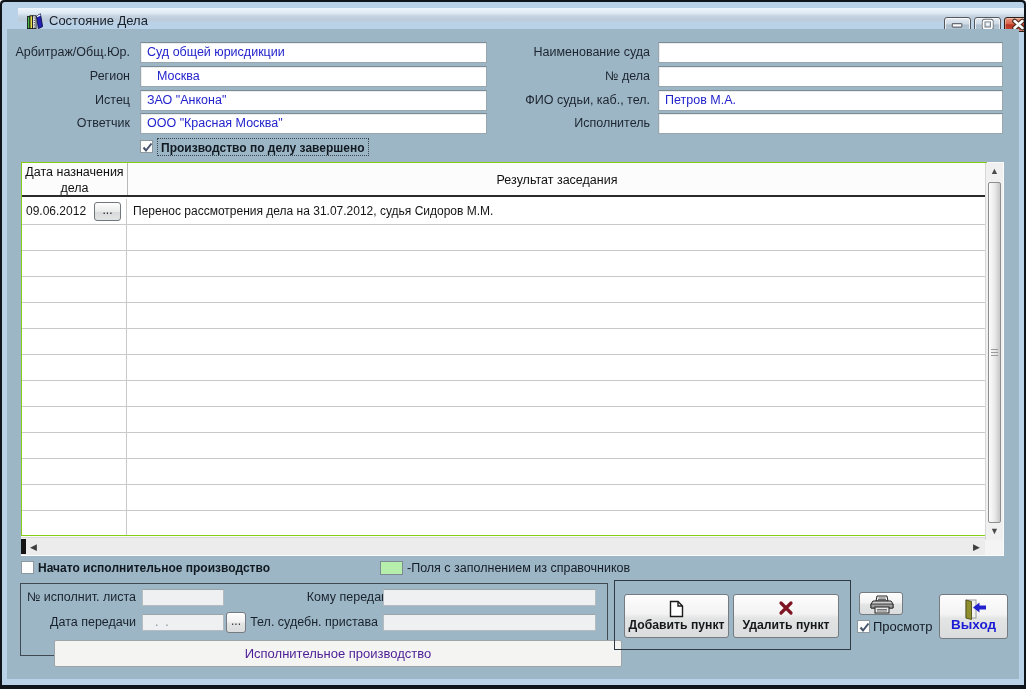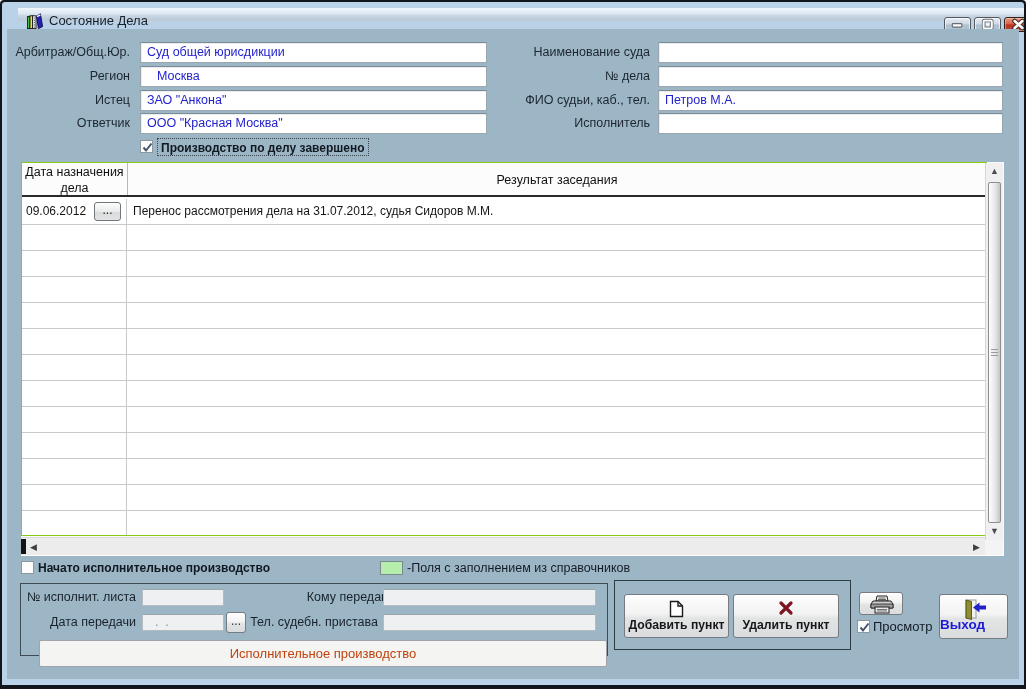--- a/index.html
+++ b/index.html
@@ -59,28 +59,28 @@
 .sb-corner { position:absolute; left:964px; top:378px; width:18px; height:15px; background:#f4f4f4; }
 
 
 .gbox { position:absolute; border:1px solid #3f4a52; }
 .dis-field { position:absolute; height:17px; background:#eef0f1; border:1px solid #b4bcc1; border-top-color:#9aa5ac; color:#8a9298;
   line-height:15px; padding-left:5px; white-space:nowrap; }
 .mini-lbl { position:absolute; height:17px; line-height:17px; text-align:right; white-space:nowrap; color:#18222c; }
 .btn { border:1px solid #757b80; border-radius:3px; background:linear-gradient(#fdfdfd 0%, #f3f3f3 45%, #e3e4e4 55%, #dadcdd 100%);
   box-shadow:inset 0 1px 0 #fff; color:#15181b; }
 .btn-dots2 { position:absolute; left:219px; top:583px; width:20px; height:21px; text-align:center; line-height:17px; font-size:12px; color:#333; }
-.btn-exec { position:absolute; left:32px; top:611px; width:568px; height:27px; background:#f4f4f2; border:1px solid #9fa4a8; border-radius:2px;
-  text-align:center; line-height:25px; font-size:13px; color:#c2410c; }
+.btn-exec { position:absolute; left:47px; top:611px; width:568px; height:27px; background:#f4f4f2; border:1px solid #9fa4a8; border-radius:2px;
+  text-align:center; line-height:25px; font-size:13px; color:#4c1d95; }
 .actbtn { position:absolute; width:105px; height:44px; text-align:center; }
 .actbtn .cap { position:absolute; left:0; right:0; bottom:5px; font-weight:bold; font-size:12.2px; }
 .actbtn .ic { position:absolute; left:0; right:0; top:5px; height:18px; }
 .btn-print { position:absolute; left:852px; top:563px; width:44px; height:23px; }
 .btn-exit { position:absolute; left:932px; top:565px; width:69px; height:45px; }
-.btn-exit .cap { position:absolute; left:0; right:0; bottom:6px; font-weight:bold; font-size:13.5px; color:#1c1cd6; text-align:left; }
+.btn-exit .cap { position:absolute; left:0; right:0; bottom:6px; font-weight:bold; font-size:13.5px; color:#1c1cd6; text-align:center; }
 .swatch { position:absolute; left:373px; top:532px; width:23px; height:14px; border:1px solid #7d8a91; }
 </style>
 </head>
 <body>
 
 <div class="win">
   <div class="frame">
     <div class="titlebar">
       <svg class="title-icon" viewBox="0 0 16 16">
         <rect x="0.4" y="3.6" width="2.6" height="12" fill="#49b84b" stroke="#141414" stroke-width="0.9"></rect>

